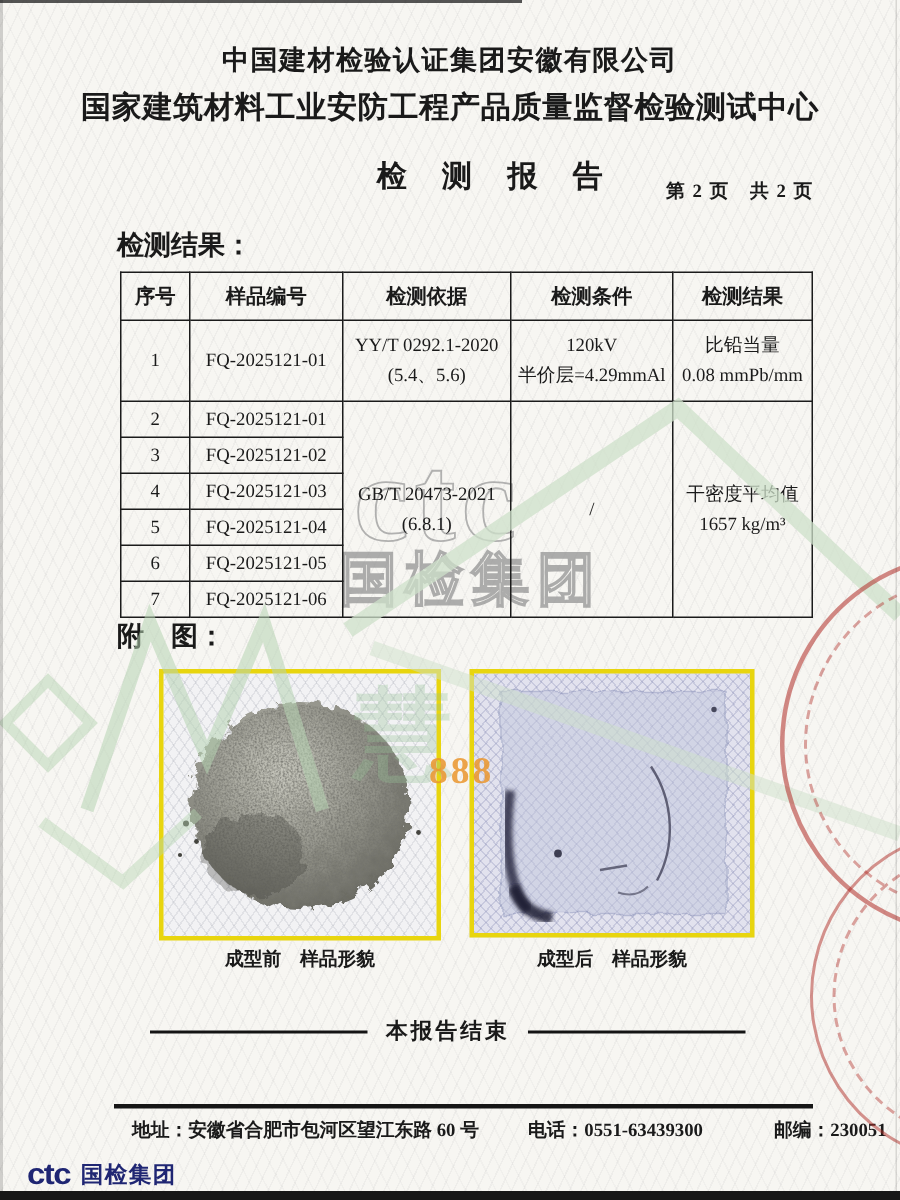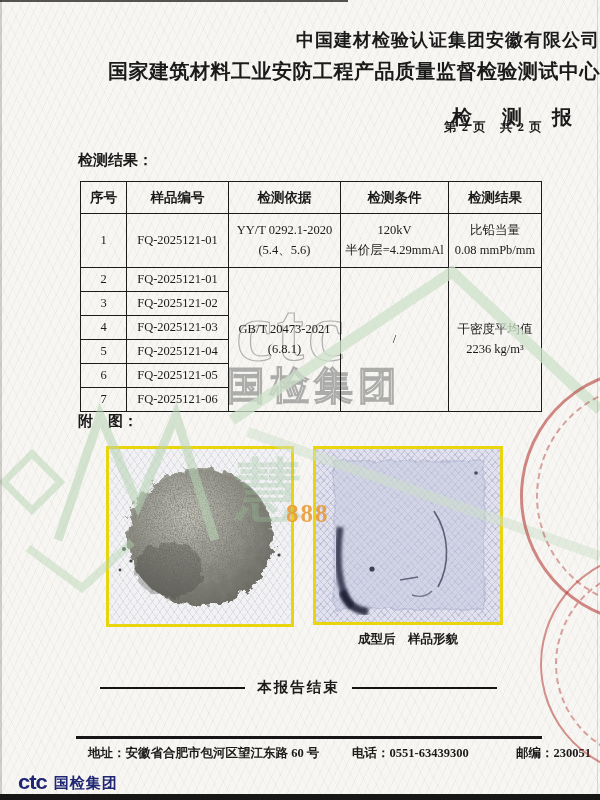--- a/index.html
+++ b/index.html
@@ -13,31 +13,31 @@
     background:
       repeating-linear-gradient(115deg, rgba(90,90,100,.055) 0 1px, transparent 1px 7px),
       repeating-linear-gradient(63deg, rgba(90,90,100,.04) 0 1px, transparent 1px 9px);
   }
   
   .edge-top{position:absolute;top:0;left:0;width:58%;height:2px;background:rgba(30,30,30,.75);z-index:6;}
   .edge-left{position:absolute;top:0;left:0;width:2px;height:100%;background:rgba(30,30,30,.18);z-index:6;}
   .edge-right{position:absolute;top:0;right:2px;width:1px;height:100%;background:rgba(30,30,30,.14);z-index:6;}
   .edge-bottom{position:absolute;bottom:0;left:0;width:100%;height:6px;background:#171717;z-index:6;}
 
-  .hdr{position:absolute;left:0;width:600px;text-align:right;z-index:2;
-       font-family:Liberation Mono, monospace;font-weight:bold;}
+  .hdr{position:absolute;left:0;width:600px;text-align:center;z-index:2;
+       font-family:Liberation Sans, sans-serif;font-weight:bold;}
   .org1{top:28px;font-size:18px;letter-spacing:1px;}
   .org2{top:58px;font-size:20px;letter-spacing:.5px;}
   .rtitle{top:104px;font-size:20px;letter-spacing:9px;padding-left:31px;}
   .meta{position:absolute;top:119px;font-size:12.5px;z-index:2;font-weight:600;}
   .report-no{left:80px;}
   .page-info{left:444px;letter-spacing:1px;}
 
   .section-label{position:absolute;left:78px;z-index:2;
-      font-family:"Liberation Sans","DejaVu Sans",sans-serif;font-weight:bold;font-size:15px;}
+      font-family:"Liberation Sans","DejaVu Sans",sans-serif;font-weight:bold;font-size:18px;}
   .lbl-results{top:151px;}
   .lbl-figures{top:412px;}
 
   table.results{position:absolute;left:80px;top:181px;width:461px;z-index:2;
       border-collapse:collapse;table-layout:fixed;font-size:12.5px;}
   table.results td,table.results th{border:1.5px solid #1b1b1b;text-align:center;
       vertical-align:middle;padding:0;font-weight:normal;background:transparent;}
   table.results tr.hrow{height:32px;}
   table.results tr.r1{height:54px;}
   table.results tr.gr{height:24px;}
@@ -139,21 +139,21 @@
     <tr class="gr">
       <td>2</td>
       <td>FQ-2025121-01</td>
       <td rowspan="6" class="cell-2line">
         <div>GB/T 20473-2021</div>
         <div>(6.8.1)</div>
       </td>
       <td rowspan="6">/</td>
       <td rowspan="6" class="cell-2line">
         <div>干密度平均值</div>
-        <div>2236 kg/m³</div>
+        <div>1657 kg/m³</div>
       </td>
     </tr>
     <tr class="gr">
       <td>3</td>
       <td>FQ-2025121-02</td>
     </tr>
     <tr class="gr">
       <td>4</td>
       <td>FQ-2025121-03</td>
     </tr>
@@ -221,20 +221,21 @@
       <path d="M 24 78 C 20 110 22 140 36 158" stroke="#23233a" stroke-width="7" fill="none" opacity="0.8" filter="url(#blur2)"></path>
       <path d="M 26 142 Q 32 160 52 163" stroke="#1c1c30" stroke-width="8" fill="none" opacity="0.85" filter="url(#blur2)"></path>
       <path d="M 118 62 C 134 86 134 116 122 138" stroke="#3a3a50" stroke-width="1.6" fill="none" opacity="0.75"></path>
       <path d="M 84 131 L 102 128" stroke="#3a3a50" stroke-width="1.6" opacity="0.7"></path>
       <path d="M 96 146 Q 108 150 116 142" stroke="#3a3a50" stroke-width="1.4" fill="none" opacity="0.6"></path>
       <circle cx="56" cy="120" r="2.6" fill="#24243a" opacity="0.85"></circle>
       <circle cx="160" cy="24" r="1.8" fill="#24243a" opacity="0.8"></circle>
     </svg>
   </div>
 
+  <div class="caption cap-left">成型前　样品形貌</div>
   <div class="caption cap-right">成型后　样品形貌</div>
 
   <div class="end-row">
     <div class="line"></div>
     <div class="txt">本报告结束</div>
     <div class="line"></div>
   </div>
 
   <div class="footer-rule"></div>
   <div class="footer-item ft-addr">地址：安徽省合肥市包河区望江东路 60 号</div>

